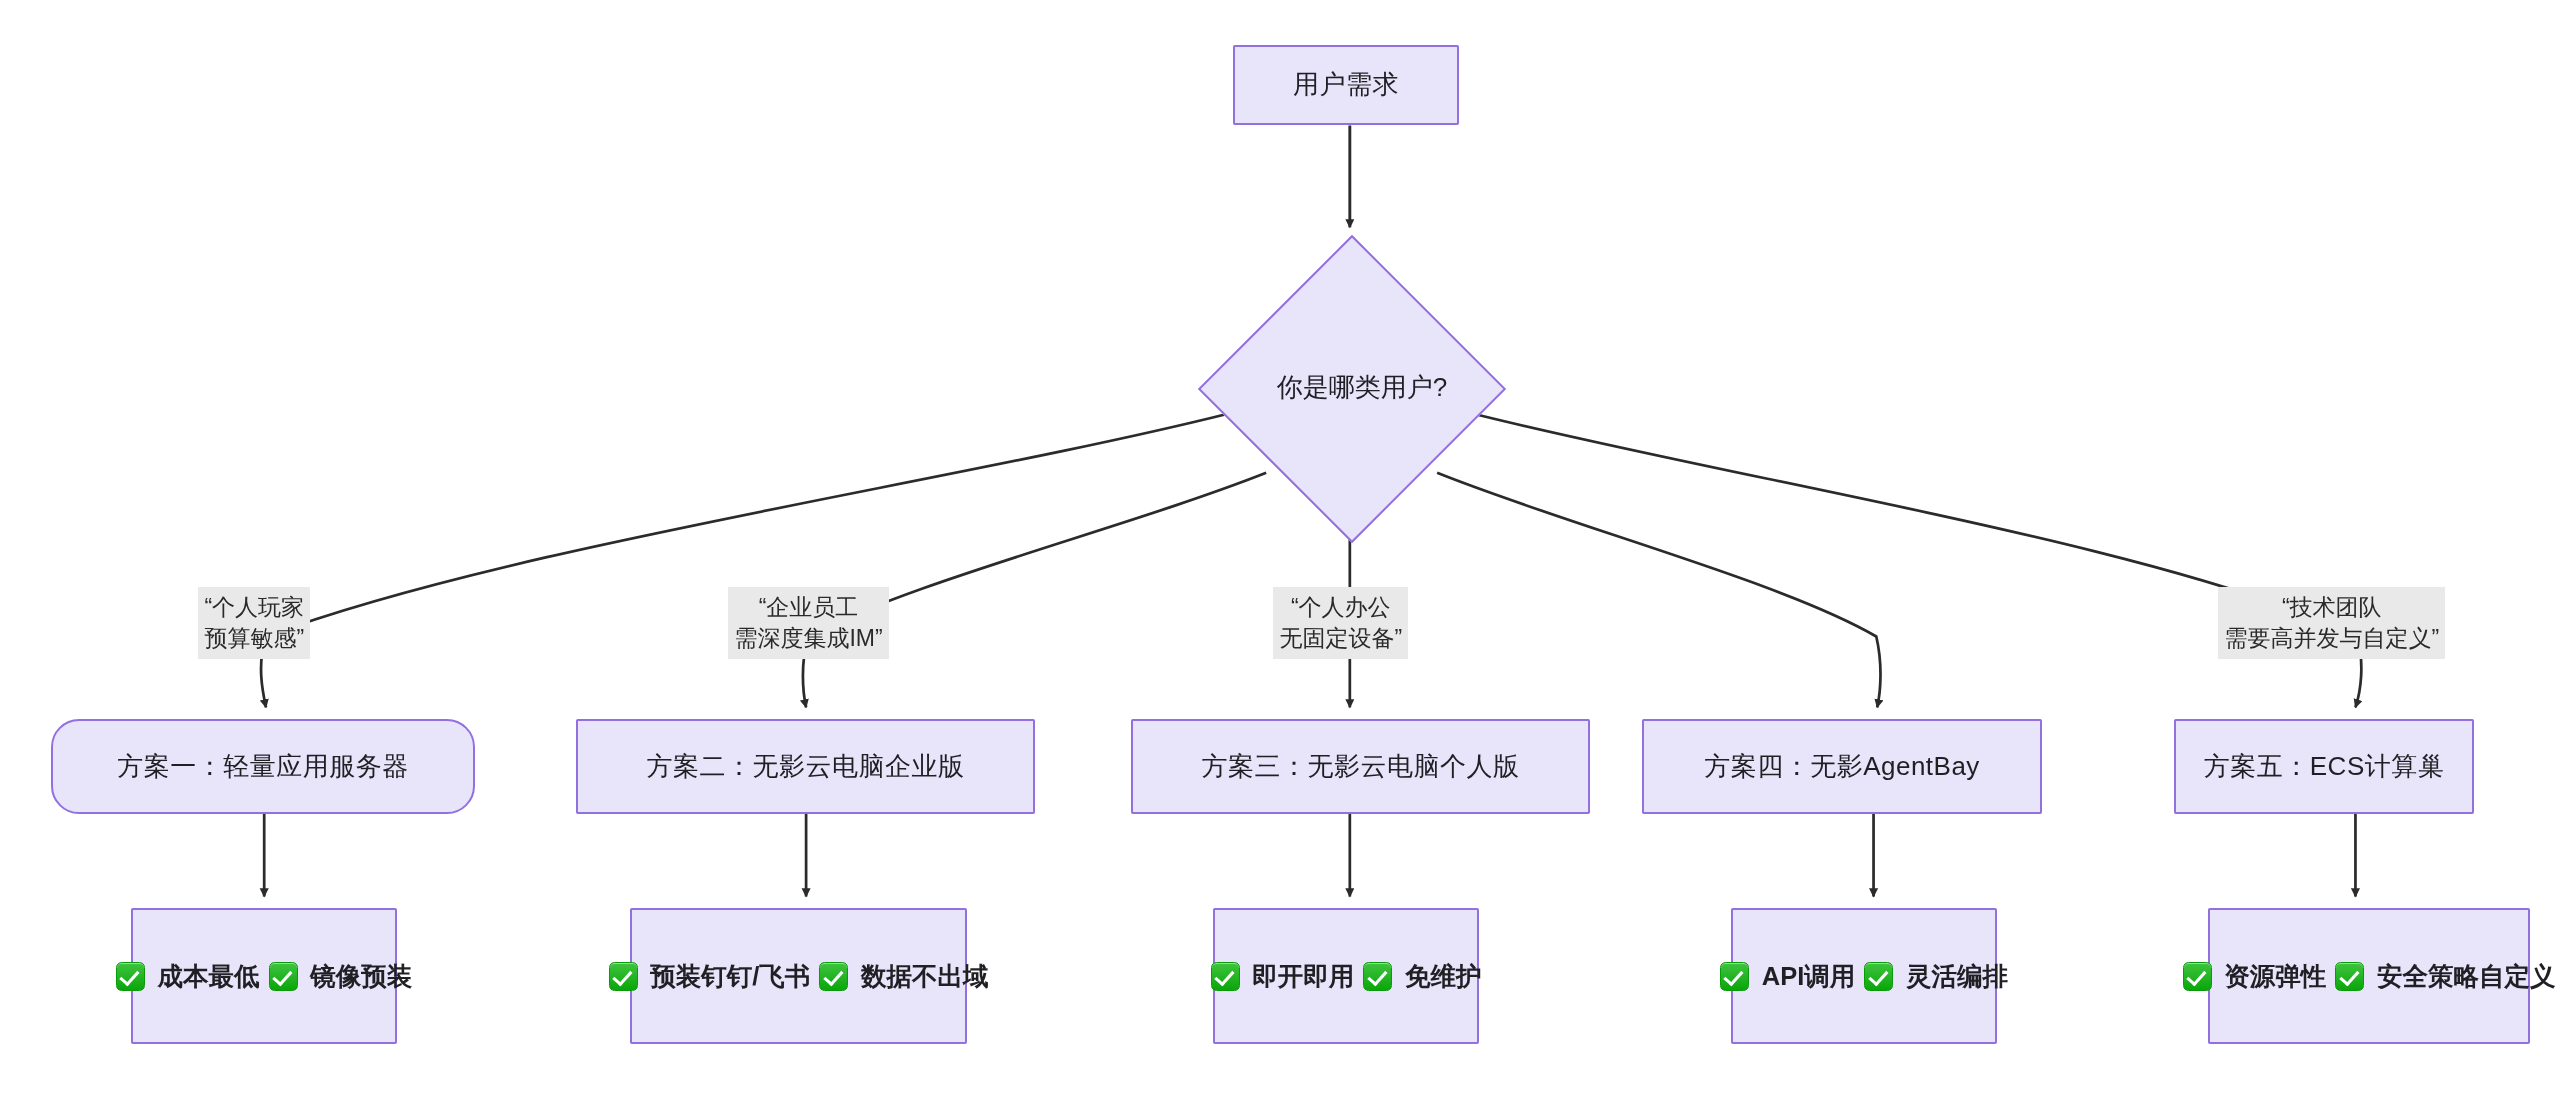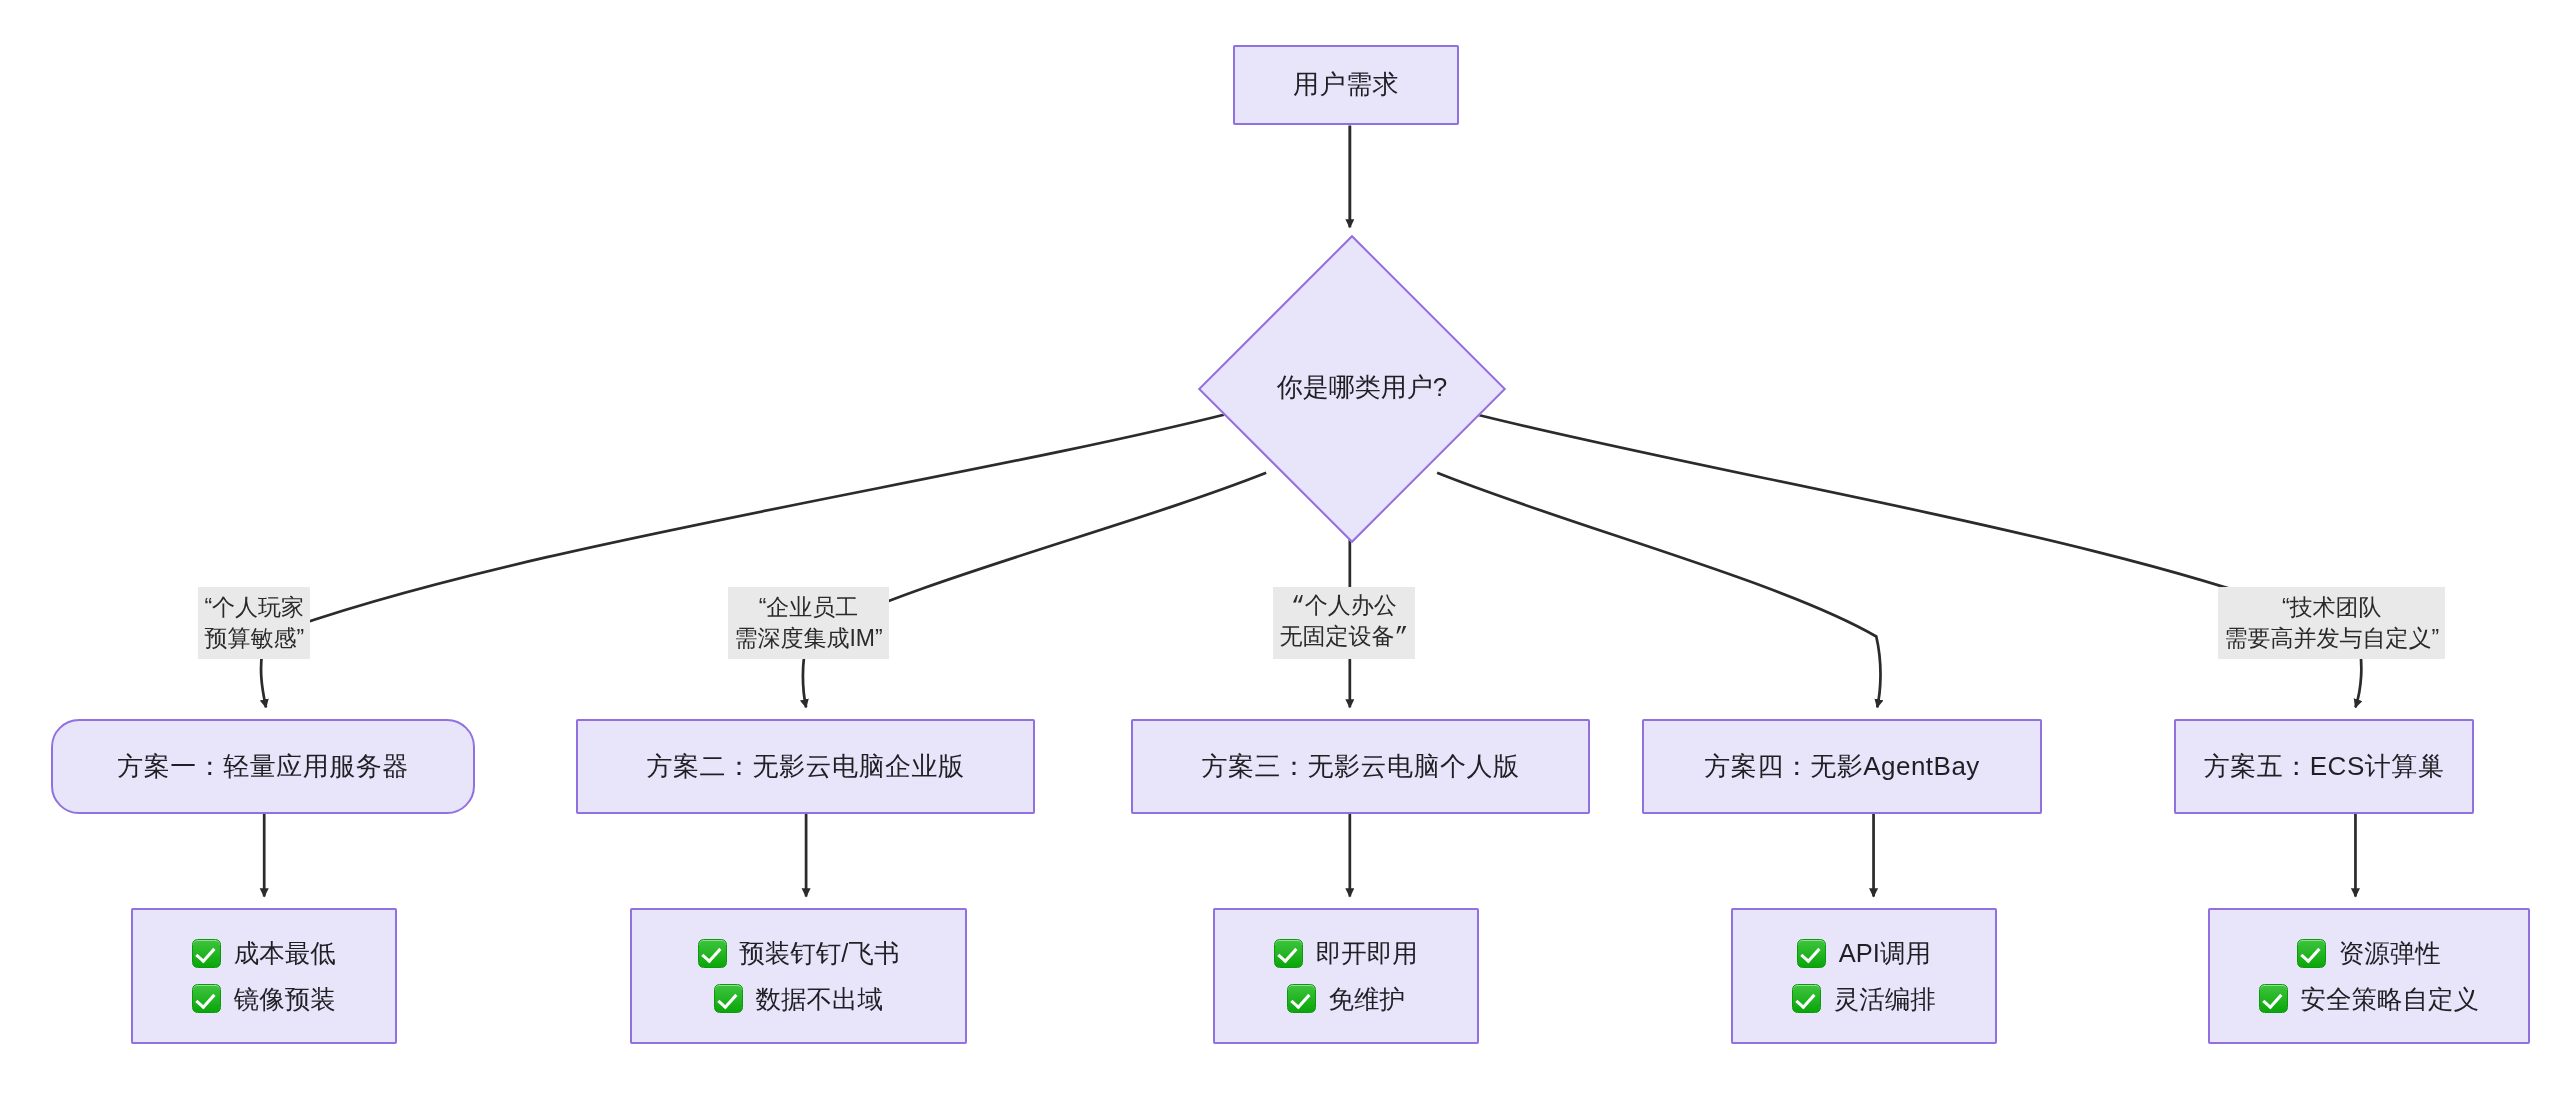--- a/index.html
+++ b/index.html
@@ -51,22 +51,22 @@
   .sol{height:95px;top:719px;}
   #n-s1{left:51px;width:424px;border-radius:28px;}
   #n-s2{left:576px;width:459px;}
   #n-s3{left:1131px;width:459px;}
   #n-s4{left:1642px;width:400px;}
   #n-s5{left:2174px;width:300px;}
 
   
   .feat{height:136px;top:908px;padding:0;}
   .feat .flist{
-    display:flex;flex-direction:column;justify-content:center;
-    gap:9px;width:100%;
+    display:flex;justify-content:center;
+    gap:9px;width:100%;font-weight:bold;
   }
   .frow{
     display:flex;align-items:center;justify-content:center;
     gap:12.7px;font-size:25.5px;color:#1f1f24;white-space:nowrap;
   }
   #n-f1{left:131px;width:266px;}
   #n-f2{left:630px;width:337px;}
   #n-f3{left:1213px;width:266px;}
   #n-f4{left:1731px;width:266px;}
   #n-f5{left:2208px;width:322px;}
@@ -94,21 +94,21 @@
     color:#2a2a2a;
     font-size:23px;
     line-height:1.38;
     text-align:center;
     padding:4.5px 6.4px;
     white-space:nowrap;
     box-sizing:border-box;
   }
   #el-1{left:198px;top:587px;}
   #el-2{left:728px;top:587px;}
-  #el-3{left:1273px;top:587px;font-family:Liberation Mono, monospace;}
+  #el-3{left:1273px;top:587px;}
   #el-4{left:1807px;top:587px;}
   #el-5{left:2218px;top:587px;}
 </style>
 </head>
 <body>
 
 <div id="stage">
 
   <svg id="wires" viewBox="0 0 2832 1212" xmlns="http://www.w3.org/2000/svg">
     <defs>

